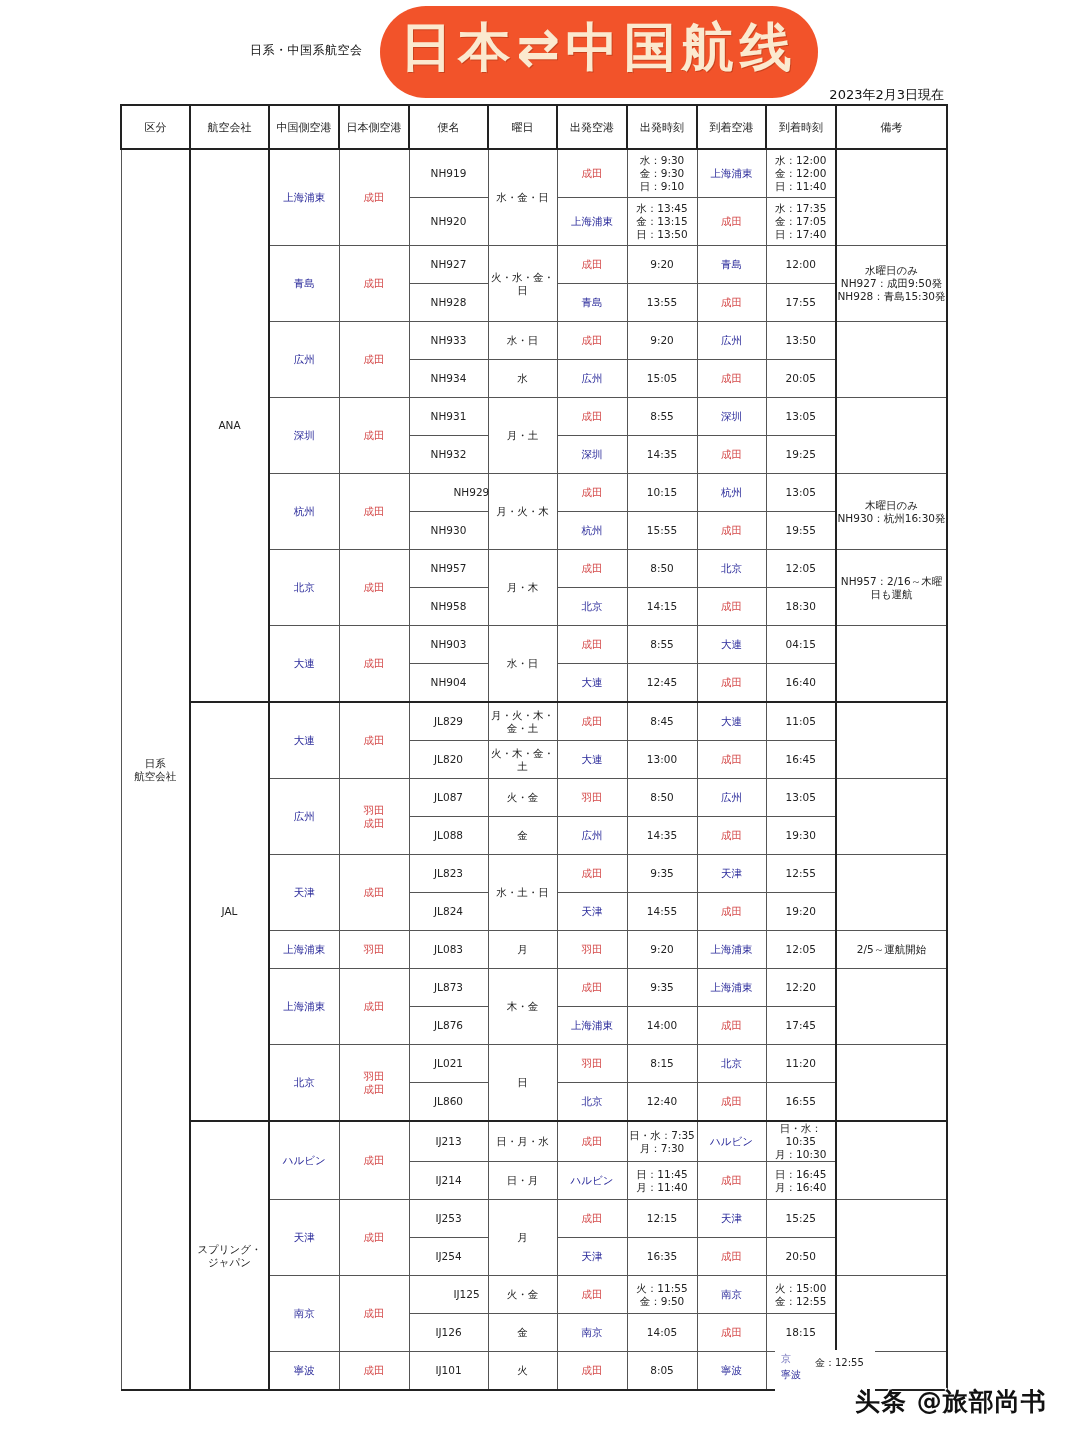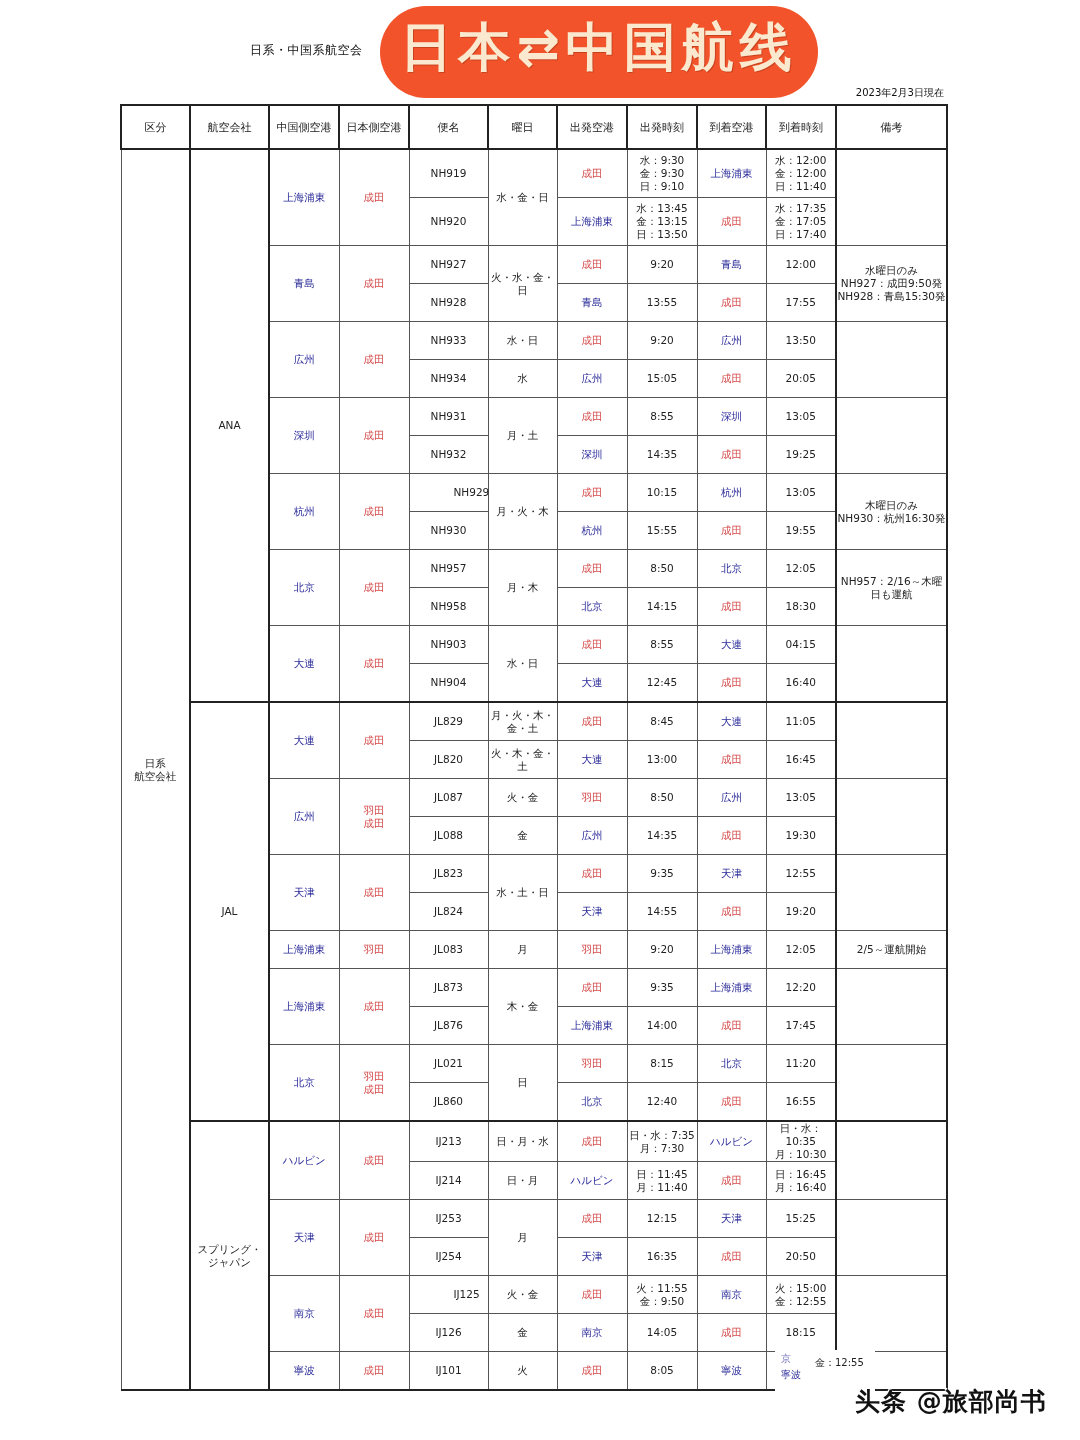--- a/index.html
+++ b/index.html
@@ -2,21 +2,21 @@
 <html><head>
 <meta charset="utf-8">
 <style>
   html,body{margin:0;padding:0;background:#fff;}
   body{width:1080px;height:1440px;position:relative;overflow:hidden;font-family:"DejaVu Sans",sans-serif;color:#222;}
   .subtitle{position:absolute;left:250px;top:42px;font-size:12px;color:#111;letter-spacing:0.5px;}
   .badge{position:absolute;left:380px;top:6px;width:438px;height:92px;}
   .badge .blob{position:absolute;top:0;width:92px;height:92px;border-radius:50%;background:#f2532a;}
   .badge .bar{position:absolute;left:46px;top:0;width:346px;height:92px;background:#f2532a;}
   .badge .title{position:absolute;left:0;top:0;width:438px;height:84px;display:flex;align-items:center;justify-content:center;font-size:52px;font-weight:bold;color:#fbe9cf;letter-spacing:6px;text-shadow:1px 1px 0 #c9421e;}
-  .date{position:absolute;right:136px;top:86px;font-size:10px;color:#111;}
+  .date{position:absolute;right:136px;top:86px;font-size:13px;color:#111;}
   table.sched{position:absolute;left:120px;top:104px;border-collapse:collapse;table-layout:fixed;width:826px;font-size:10.5px;}
   table.sched td, table.sched th{border:1px solid #555;text-align:center;vertical-align:middle;padding:0;line-height:13px;}
   table.sched th{font-weight:normal;height:42px;font-size:11px;border:2px solid #222;}
   .thick-l{border-left:2px solid #222 !important;}
   .thick-r{border-right:2px solid #222 !important;}
   .thick-b{border-bottom:2px solid #222 !important;}
   .cn{color:#2a2a9a;}
   .jp{color:#d44848;}
   .wm{position:absolute;left:855px;top:1385px;font-size:25px;color:#111;font-weight:bold;letter-spacing:1px;text-shadow:1px 1px 0 #fff,-1px -1px 0 #fff;}
   .glitch{position:absolute;left:775px;top:1350px;width:100px;height:42px;background:#fff;font-size:10px;}

